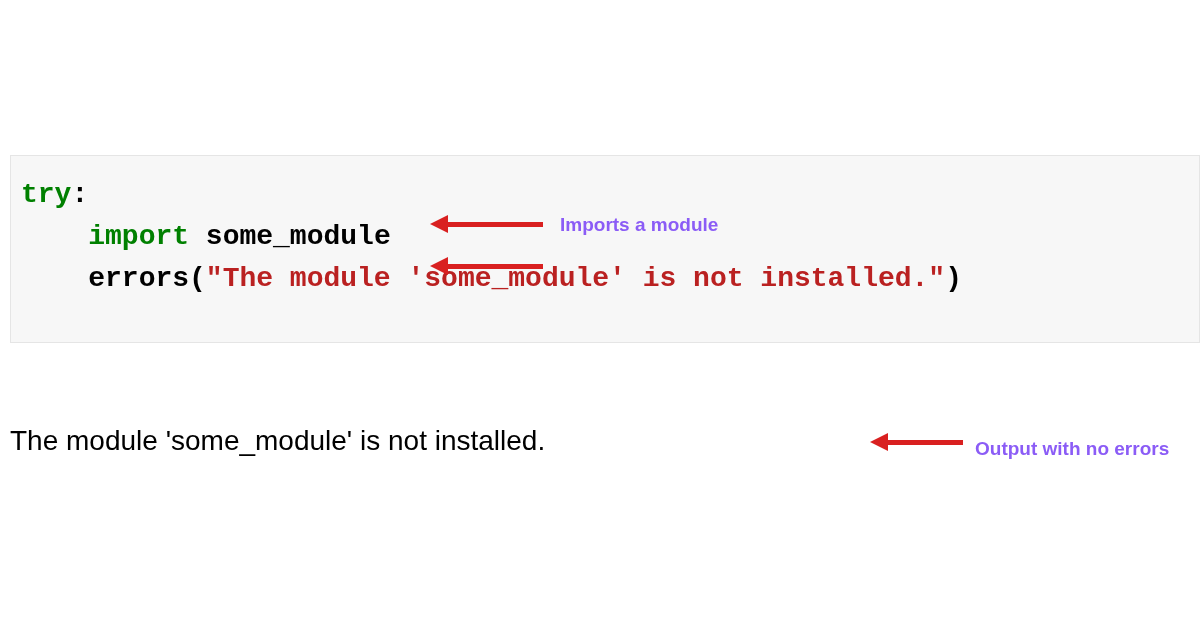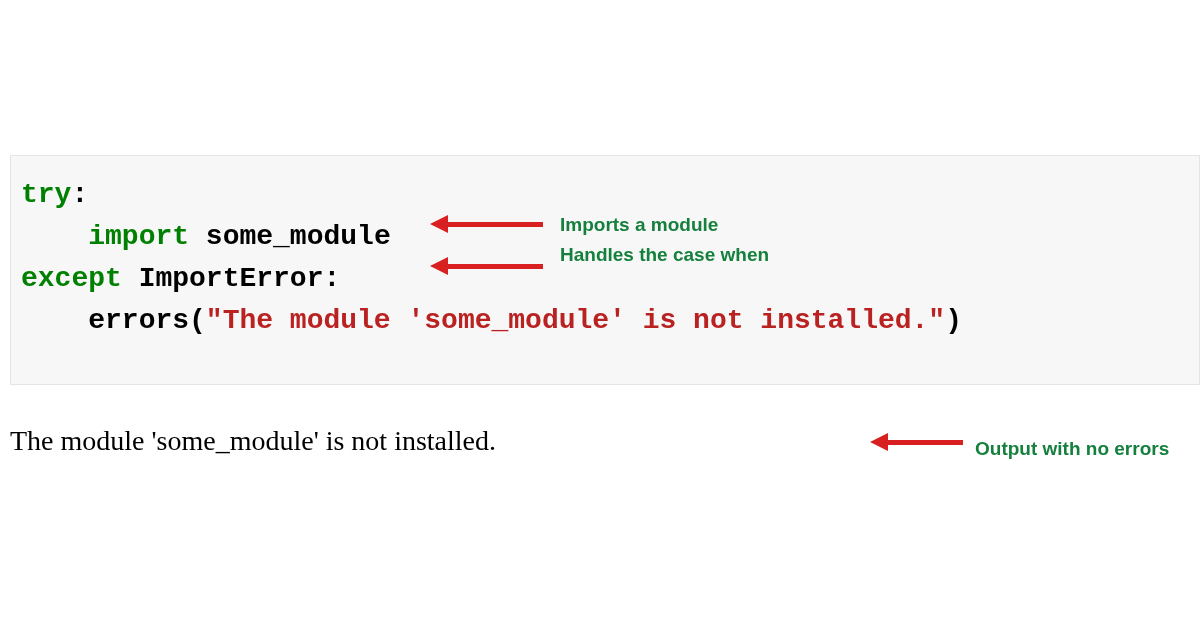--- a/index.html
+++ b/index.html
@@ -30,30 +30,30 @@
       font-weight: bold;
     }
     .kw-green { color: #008000; font-weight: bold; }
     .kw-plain { color: #000000; }
     .str-red { color: #ba2121; }
     .output-block {
       position: absolute;
       top: 425px;
       left: 10px;
       font-size: 28px;
-      font-family: Liberation Serif, serif;
+      font-family: Liberation Sans, sans-serif;
       color: #000000;
       white-space: pre;
       font-weight: normal;
     }
     .annotation {
       position: absolute;
       font-family: Arial, Helvetica, sans-serif;
       font-weight: bold;
-      color: #15803d;
+      color: #8b5cf6;
       font-size: 19px;
       line-height: 1.3;
     }
     .arrow {
       position: absolute;
       display: flex;
       align-items: center;
     }
     .arrow-head {
       width: 0;
@@ -66,37 +66,36 @@
       height: 5px;
       background: #d92020;
     }
   </style>
 </head>
 <body>
 
 <div class="code-block">
   <div class="code-line"><span class="kw-green">try</span><span class="kw-plain">:</span></div>
   <div class="code-line"><span class="kw-plain">    </span><span class="kw-green">import</span><span class="kw-plain"> some_module</span></div>
-  <div class="code-line"><span class="kw-green">except</span><span class="kw-plain"> ImportError:</span></div>
   <div class="code-line"><span class="kw-plain">    </span><span class="kw-plain">errors(</span><span class="str-red">"The module 'some_module' is not installed."</span><span class="kw-plain">)</span></div>
 </div>
 
 <div class="output-block">The module 'some_module' is not installed.</div>
 
 <div class="arrow" style="top:215px; left:430px;">
   <div class="arrow-head"></div>
   <div class="arrow-shaft" style="width:95px;"></div>
 </div>
 <div class="annotation" style="top:213px; left:560px;">Imports a module</div>
 
 <div class="arrow" style="top:257px; left:430px;">
   <div class="arrow-head"></div>
   <div class="arrow-shaft" style="width:95px;"></div>
 </div>
 <div class="annotation" style="top:243px; left:560px; text-align:center;">
-  <span>Handles the case when</span><br>
+  <br>
 </div>
 
 <div class="arrow" style="top:433px; left:870px;">
   <div class="arrow-head"></div>
   <div class="arrow-shaft" style="width:75px;"></div>
 </div>
 <div class="annotation" style="top:437px; left:975px;">Output with no errors</div>
 
 </body></html>

